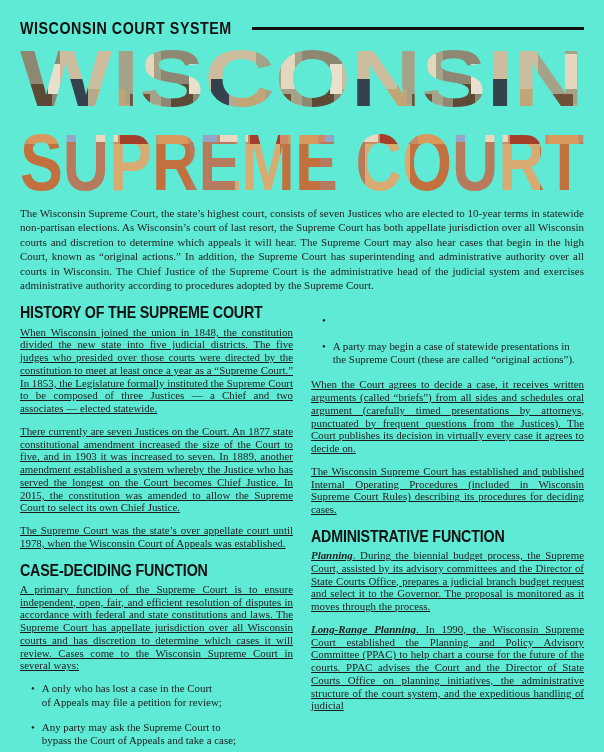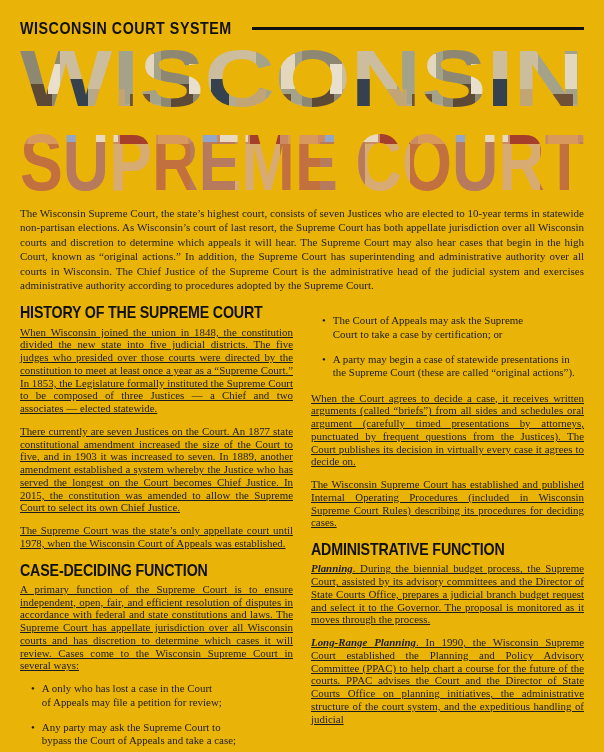--- a/index.html
+++ b/index.html
@@ -1,21 +1,21 @@
 <!DOCTYPE html>
 <html><head>
 <meta charset="utf-8">
 <style>
   * { margin: 0; padding: 0; box-sizing: border-box; }
   html, body { background: #e8e8e8; }
   body { font-family: "Liberation Serif", serif; }
 
   .sheet {
     width: 604px; height: 752px;
-    background: #eab308;
+    background: #5eead4;
     margin: 0 auto;
     padding: 18px 20px 0 20px;
     overflow: hidden;
     color: #1c1c1c;
   }
 
   
   .kicker-row {
     display: flex; align-items: center;
     height: 20px;
@@ -149,42 +149,40 @@
   </div>
 
   <p class="intro">The Wisconsin Supreme Court, the state’s highest court, consists of seven Justices who are elected to 10-year terms in statewide non-partisan elections. As Wisconsin’s court of last resort, the Supreme Court has both appellate jurisdiction over all Wisconsin courts and discretion to determine which appeals it will hear. The Supreme Court may also hear cases that begin in the high Court, known as “original actions.” In addition, the Supreme Court has superintending and administrative authority over all courts in Wisconsin. The Chief Justice of the Supreme Court is the administrative head of the judicial system and exercises administrative authority according to procedures adopted by the Supreme Court.</p>
 
   <div class="columns">
 
     <div class="col left-col">
       <h2>HISTORY OF THE SUPREME COURT</h2>
       <p>When Wisconsin joined the union in 1848, the constitution divided the new state into five judicial districts. The five judges who presided over those courts were directed by the constitution to meet at least once a year as a “Supreme Court.” In 1853, the Legislature formally instituted the Supreme Court to be composed of three Justices — a Chief and two associates — elected statewide.</p>
       <p>There currently are seven Justices on the Court. An 1877 state constitutional amendment increased the size of the Court to five, and in 1903 it was increased to seven. In 1889, another amendment established a system whereby the Justice who has served the longest on the Court becomes Chief Justice. In 2015, the constitution was amended to allow the Supreme Court to select its own Chief Justice.</p>
-      <p>The Supreme Court was the state’s only appellate court until 1978, when the Wisconsin Court of Appeals was established.</p>
+      <p>The Supreme Court was the state’s over appellate court until 1978, when the Wisconsin Court of Appeals was established.</p>
 
       <h2>CASE-DECIDING FUNCTION</h2>
       <p>A primary function of the Supreme Court is to ensure independent, open, fair, and efficient resolution of disputes in accordance with federal and state constitutions and laws. The Supreme Court has appellate jurisdiction over all Wisconsin courts and has discretion to determine which cases it will review. Cases come to the Wisconsin Supreme Court in several ways:</p>
 
       <div class="bullet">
         <span class="dot">•</span>
         <span class="bullet-text">A only who has lost a case in the Court
 of Appeals may file a petition for review;</span>
       </div>
       <div class="bullet">
         <span class="dot">•</span>
         <span class="bullet-text">Any party may ask the Supreme Court to
 bypass the Court of Appeals and take a case;</span>
       </div>
     </div>
 
     <div class="col right-col">
       <div class="bullet">
         <span class="dot">•</span>
-        <span class="bullet-text">The Court of Appeals may ask the Supreme
-Court to take a case by certification; or</span>
       </div>
       <div class="bullet">
         <span class="dot">•</span>
         <span class="bullet-text">A party may begin a case of statewide presentations in
 the Supreme Court (these are called “original actions”).</span>
       </div>
 
       <p>When the Court agrees to decide a case, it receives written arguments (called “briefs”) from all sides and schedules oral argument (carefully timed presentations by attorneys, punctuated by frequent questions from the Justices). The Court publishes its decision in virtually every case it agrees to decide on.</p>
       <p>The Wisconsin Supreme Court has established and published Internal Operating Procedures (included in Wisconsin Supreme Court Rules) describing its procedures for deciding cases.</p>
 

